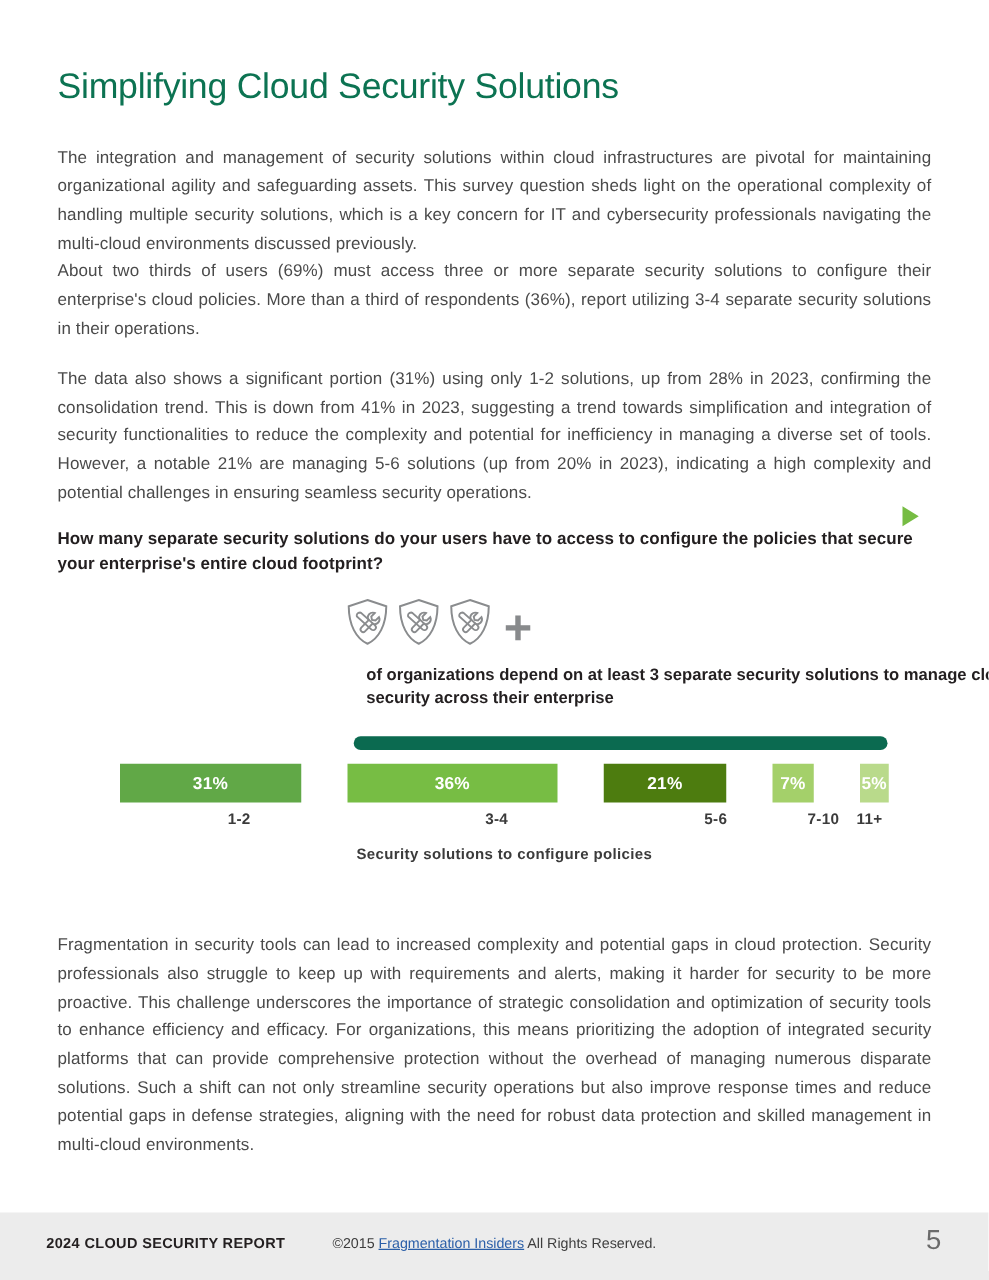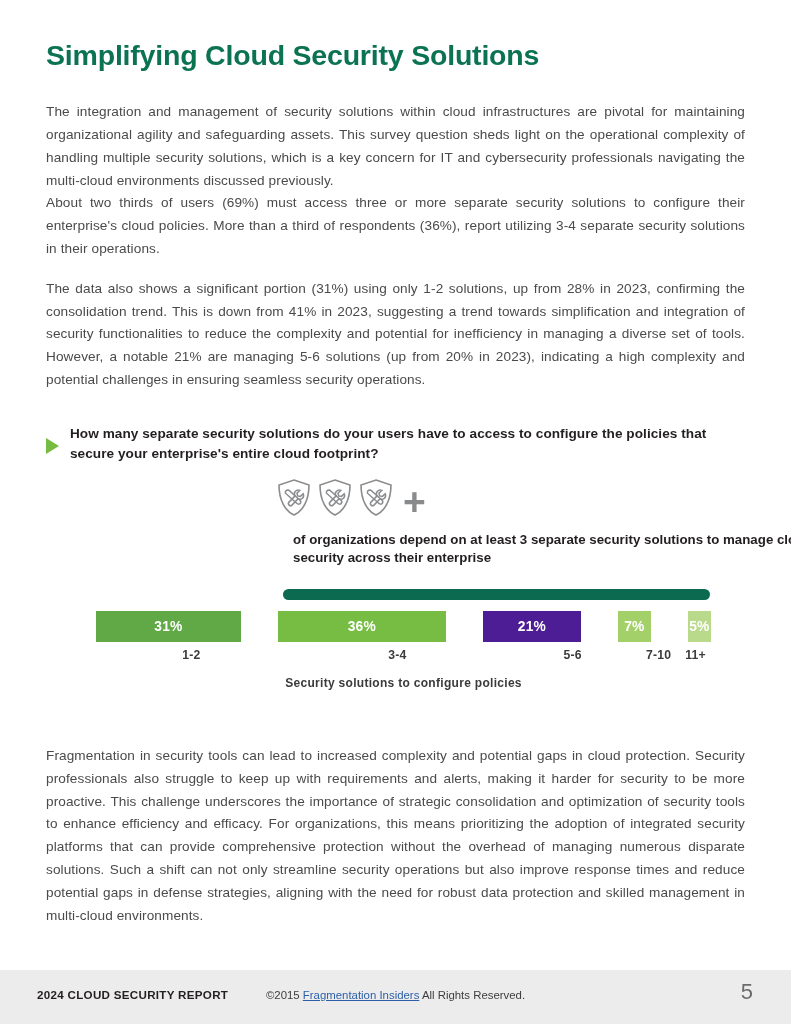--- a/index.html
+++ b/index.html
@@ -22,23 +22,23 @@
   .content {
     position: absolute;
     left: 46px;
     top: 0;
     width: 699px;
   }
 
   
   .page-title {
     margin: 0;
-    padding-top: 38px;
+    padding-top: 52px;
     font-size: 28.5px;
-    font-weight: bold;
+    font-weight: normal;
     letter-spacing: -0.2px;
     color: #0c7352;
     line-height: 1.2;
   }
 
   
   .body-par {
     margin: 0;
     font-size: 13.6px;
     line-height: 22.8px;
@@ -48,24 +48,25 @@
   }
   .par-1 { margin-top: 29px; }
   .par-2 { }
   .par-3 { margin-top: 17px; }
   .par-closing { margin-top: 0; }
 
   
   .question-block {
     position: absolute;
     left: 46px;
-    top: 424px;
+    top: 401px;
     width: 700px;
     display: flex;
-    align-items: center;
+    align-items: flex-end;
+    flex-direction: column;
   }
   .bullet-triangle {
     width: 0;
     height: 0;
     border-top: 8px solid transparent;
     border-bottom: 8px solid transparent;
     border-left: 13px solid #76bc43;
     margin-top: 4px;
     margin-right: 11px;
     flex: none;
@@ -288,21 +289,21 @@
 
     <div class="stat-row">
       <div class="stat-desc">of organizations depend on at least 3 separate security solutions to manage cloud security across their enterprise</div>
     </div>
 
     <div class="stat-underline"></div>
 
     <div class="bar">
         <div class="bar-seg" style="width: 31%; background: rgb(97, 168, 71);">31%</div>
         <div class="bar-seg" style="width: 36%; background: rgb(119, 189, 68);">36%</div>
-        <div class="bar-seg" style="width: 21%; background: #4c1d95;">21%</div>
+        <div class="bar-seg" style="width: 21%; background: #4d7c0f;">21%</div>
         <div class="bar-seg" style="width: 7%; background: rgb(164, 208, 106);">7%</div>
         <div class="bar-seg" style="width: 5%; background: rgb(185, 218, 139);">5%</div>
       </div>
     <div class="bar-labels">
         <div class="bar-label" style="width: 31%;">1-2</div>
         <div class="bar-label" style="width: 36%;">3-4</div>
         <div class="bar-label" style="width: 21%;">5-6</div>
         <div class="bar-label" style="width: 7%;">7-10</div>
         <div class="bar-label" style="width: 5%;">11+</div>
       </div>

